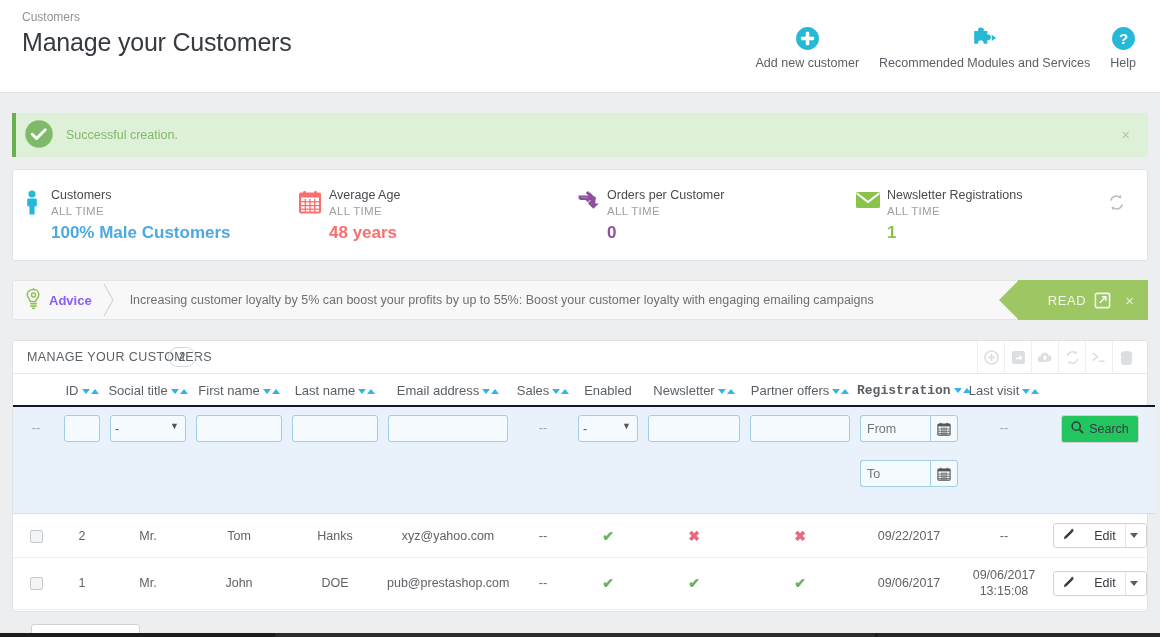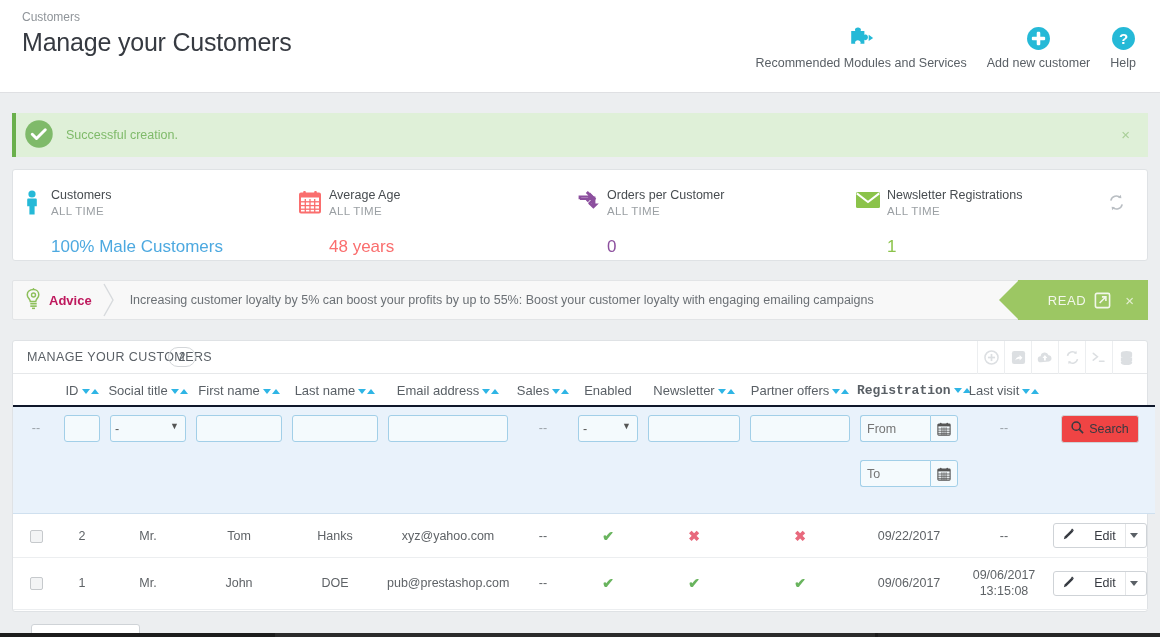--- a/index.html
+++ b/index.html
@@ -50,31 +50,31 @@
   #kpi-panel {
     position: absolute; left: 12px; top: 169px; width: 1136px; height: 92px;
     background: #fff; border: 1px solid #dfe2e5; border-radius: 3px;
     display: flex; align-items: flex-start;
   }
   .kpi { display: flex; align-items: flex-start; padding-top: 18px; }
   .kpi-ico { width: 38px; display: flex; justify-content: center; padding-top: 2px; }
   .kpi-txt { display: flex; flex-direction: column; }
   .kpi-title { font-size: 12.5px; color: #474c50; line-height: 1.2; }
   .kpi-sub { font-size: 11.5px; color: #9ba0a4; letter-spacing: .3px; margin-top: 2px; }
-  .kpi-val { font-size: 17px; margin-top: 20px; }
+  .kpi-val { font-size: 17px; margin-top: 6px; font-weight: bold; }
   #kpi-refresh { position: absolute; right: 22px; top: 24px; cursor: pointer; }
 
   
   #advice-bar {
     position: absolute; left: 12px; top: 280px; width: 1136px; height: 40px;
     background: #f8f8f8; border: 1px solid #e2e4e6; border-radius: 2px;
     display: flex; align-items: stretch;
   }
   #advice-label { display: flex; align-items: center; padding-left: 12px; padding-right: 6px; }
-  #advice-label .txt { font-weight: bold; font-size: 13px; color: #be185d; margin-left: 7px; }
+  #advice-label .txt { font-weight: bold; font-size: 13px; color: #8b5cf6; margin-left: 7px; }
   #advice-chev { width: 22px; display: flex; align-items: center; justify-content: center; }
   #advice-text { flex: 1; display: flex; align-items: center; font-size: 12.5px; color: #6b7075;
                  padding-left: 10px; }
   #advice-read {
     position: absolute; right: -1px; top: -1px; height: 40px; background: #9cc763;
     display: flex; align-items: center; padding: 0 14px 0 30px; cursor: pointer;
   }
   #advice-read::before {
     content: ""; position: absolute; left: -19px; top: 0; width: 0; height: 0;
     border-top: 20px solid transparent; border-bottom: 20px solid transparent;
@@ -129,21 +129,21 @@
   .selwrap::after { content: "▼"; position: absolute; right: 7px; top: 6px; font-size: 9px;
                     color: #555; pointer-events: none; }
   .dash { color: #9aa2a8; font-size: 12.5px; line-height: 27px; }
   .datewrap { display: flex; margin-bottom: 18px; }
   .datewrap input { flex: 1; height: 27px; border: 1px solid #a2cfe8; border-right: none;
                     border-radius: 3px 0 0 3px; background: #f4fafd; font-size: 12.5px;
                     padding: 0 6px; color: #555; font-family: "Liberation Sans", sans-serif; width: 10px; }
   .datewrap .cal { width: 28px; height: 27px; border: 1px solid #a2cfe8; border-radius: 0 3px 3px 0;
                    background: #f4fafd; display: flex; align-items: center; justify-content: center;
                    cursor: pointer; }
-  #search-btn { background: #ef4444; border: 1px solid #cfd3d7; border-radius: 3px; height: 28px;
+  #search-btn { background: #22c55e; border: 1px solid #cfd3d7; border-radius: 3px; height: 28px;
                 padding: 0 9px; font-size: 12.5px; color: #363a41; cursor: pointer;
                 display: inline-flex; align-items: center; gap: 5px;
                 font-family: "Liberation Sans", sans-serif; }
 
   tr.data-row td { padding: 9px 4px; font-size: 12.5px; color: #5f6367; text-align: center;
                    border-bottom: 1px solid #eceef0; }
   .chk { width: 13px; height: 13px; border: 1px solid #c6c9cc; background: #f3f4f5;
          display: inline-block; border-radius: 2px; cursor: pointer; vertical-align: middle; }
   .ok { color: #69b45e; font-size: 14px; font-weight: bold; }
   .no { color: #e8697d; font-size: 14px; font-weight: bold; }
@@ -176,37 +176,37 @@
   <div id="stub-avatar"></div>
 </div>
 
 <div id="page-header">
   <div id="breadcrumb">Customers</div>
   <h1 id="page-title">Manage your Customers</h1>
 
   <div class="hdr-actions">
     <div class="hdr-action">
       <span class="ico">
+        <svg width="25" height="25" viewBox="0 0 24 24">
+            <circle cx="12" cy="12" r="11" fill="#25b9d7"></circle>
+            <rect x="10.3" y="5.6" width="3.4" height="12.8" rx="1" fill="#fff"></rect>
+            <rect x="5.6" y="10.3" width="12.8" height="3.4" rx="1" fill="#fff"></rect>
+          </svg>
+      </span>
+      <span class="lbl">Add new customer</span>
+    </div>
+
+    <div class="hdr-action">
+      <span class="ico">
         <svg width="27" height="25" viewBox="0 0 28 26">
           <path fill="#25b9d7" d="M10.5 1.5c1.6 0 2.9 1 2.9 2.3 0 .5-.2.9-.4 1.3h4v4.2c.4-.2.8-.4 1.3-.4 1.4 0 2.4 1.3 2.4 2.9s-1 2.9-2.4 2.9c-.5 0-.9-.2-1.3-.4v4.2h-4.3c.2-.4.4-.8.4-1.3 0-1.4-1.3-2.4-2.9-2.4s-2.9 1-2.9 2.4c0 .5.2.9.4 1.3H3.3V5.1h4.3c-.2-.4-.4-.8-.4-1.3 0-1.3 1.3-2.3 2.9-2.3z"></path>
           <path fill="#25b9d7" d="M21.5 9.2l4.6 3.2-4.6 3.2z"></path>
         </svg>
       </span>
       <span class="lbl">Recommended Modules and Services</span>
-    </div>
-
-    <div class="hdr-action">
-      <span class="ico">
-        <svg width="25" height="25" viewBox="0 0 24 24">
-            <circle cx="12" cy="12" r="11" fill="#25b9d7"></circle>
-            <rect x="10.3" y="5.6" width="3.4" height="12.8" rx="1" fill="#fff"></rect>
-            <rect x="5.6" y="10.3" width="12.8" height="3.4" rx="1" fill="#fff"></rect>
-          </svg>
-      </span>
-      <span class="lbl">Add new customer</span>
     </div>
 
     <div class="hdr-action">
       <span class="ico">
         <svg width="25" height="25" viewBox="0 0 24 24">
             <circle cx="12" cy="12" r="11" fill="#25b9d7"></circle>
             <text x="12" y="17.3" font-family="Liberation Sans, sans-serif" font-size="14.5" font-weight="bold" fill="#fff" text-anchor="middle">?</text>
           </svg>
       </span>
       <span class="lbl">Help</span>

